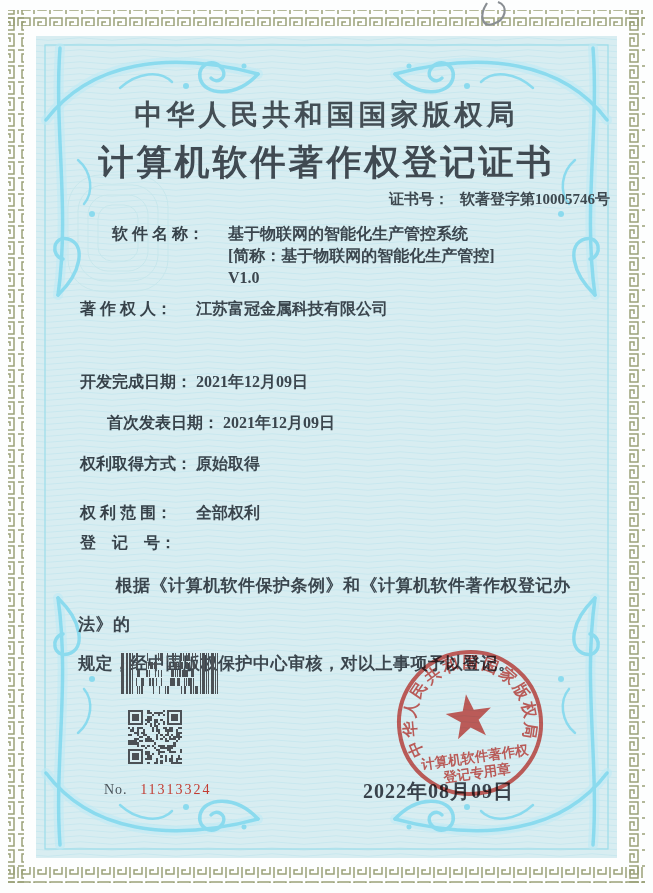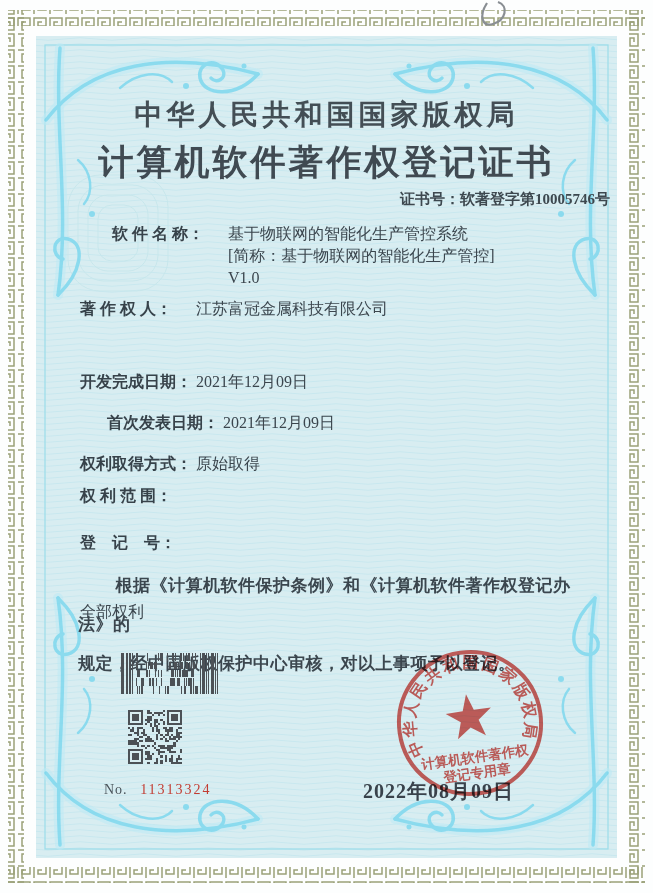--- a/index.html
+++ b/index.html
@@ -16,24 +16,24 @@
     font-size:28px;font-weight:bold;letter-spacing:4px;color:#434e55;
   }
   .cert-title{
     left:0;top:139px;width:100%;text-align:center;
     font-size:35px;font-weight:bold;letter-spacing:3px;color:#404a52;
   }
   .cert-no{
     left:300px;top:190px;width:310px;text-align:right;
     font-size:15px;font-weight:600;color:#3d484f;
   }
-  .cert-no span{margin-left:0;}
+  .cert-no span{margin-left:11px;}
   .row{left:80px;display:flex;align-items:flex-start;font-size:16px;line-height:22px;}
   .row .lbl{width:116px;flex:0 0 116px;font-weight:bold;color:#37424a;}
-  .row .val{font-weight:400;color:#3b464e;}
+  .row .val{font-weight:700;color:#3b464e;}
   .statement{
     left:78px;top:566px;width:500px;font-size:17px;line-height:39px;
     font-weight:600;color:#3b464e;letter-spacing:0.5px;
   }
   .statement .l1{text-indent:2.2em;}
   .no-line{left:104px;top:782px;font-size:14px;letter-spacing:1px;}
   .no-line .no-lbl{color:#4a545b;}
   .no-line .no-val{color:#c23b31;margin-left:8px;letter-spacing:2px;}
   .issue-date{
     left:363px;top:778px;font-size:20px;font-weight:bold;
@@ -124,21 +124,21 @@
     <span class="val">2021年12月09日</span>
   </div>
   <div class="abs row" style="top:412px;margin-left:27px;">
     <span class="lbl">首次发表日期：</span>
     <span class="val">2021年12月09日</span>
   </div>
   <div class="abs row" style="top:453px;">
     <span class="lbl">权利取得方式：</span>
     <span class="val">原始取得</span>
   </div>
-  <div class="abs row" style="top:485px;flex-direction:column;">
+  <div class="abs row" style="top:502px;">
     <span class="lbl">权 利 范 围：</span>
     <span class="val">全部权利</span>
   </div>
   <div class="abs row" style="top:532px;flex-direction:column;">
     <span class="lbl">登　记　号：</span>
   </div>
 
   <div class="abs statement">
     <div class="l1">根据《计算机软件保护条例》和《计算机软件著作权登记办法》的</div>
     <div class="l2">规定，经中国版权保护中心审核，对以上事项予以登记。</div>

